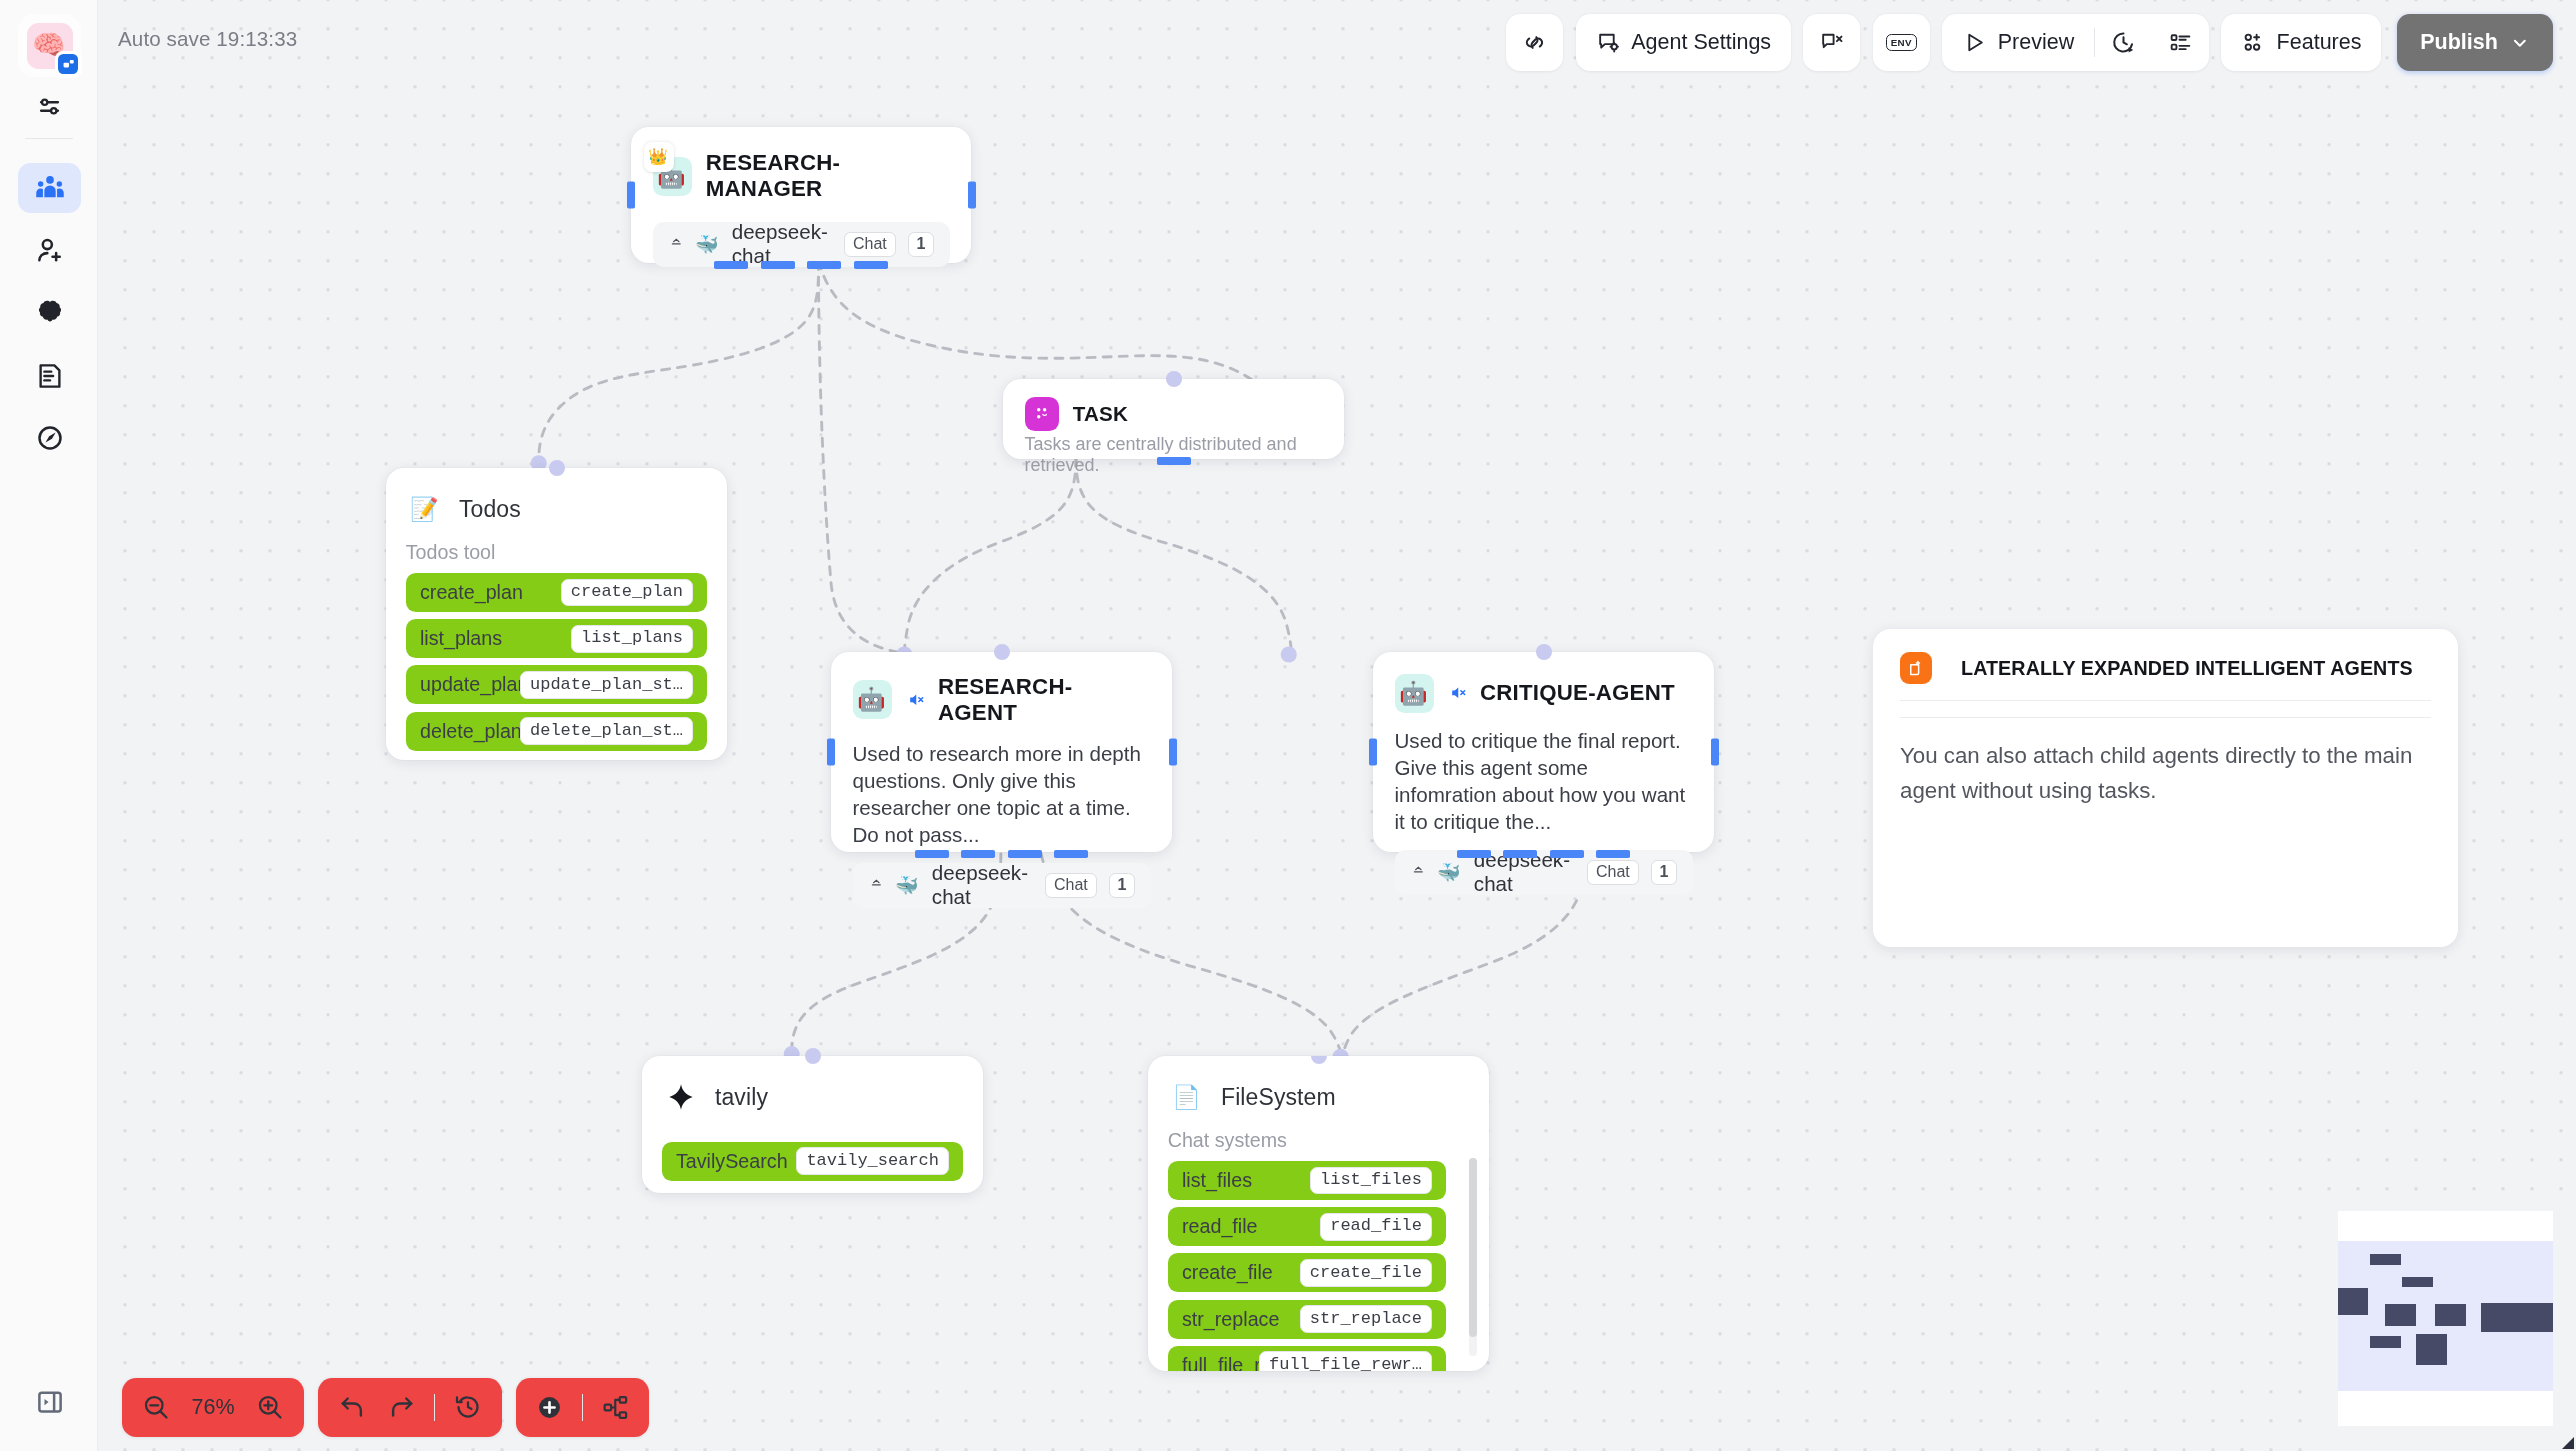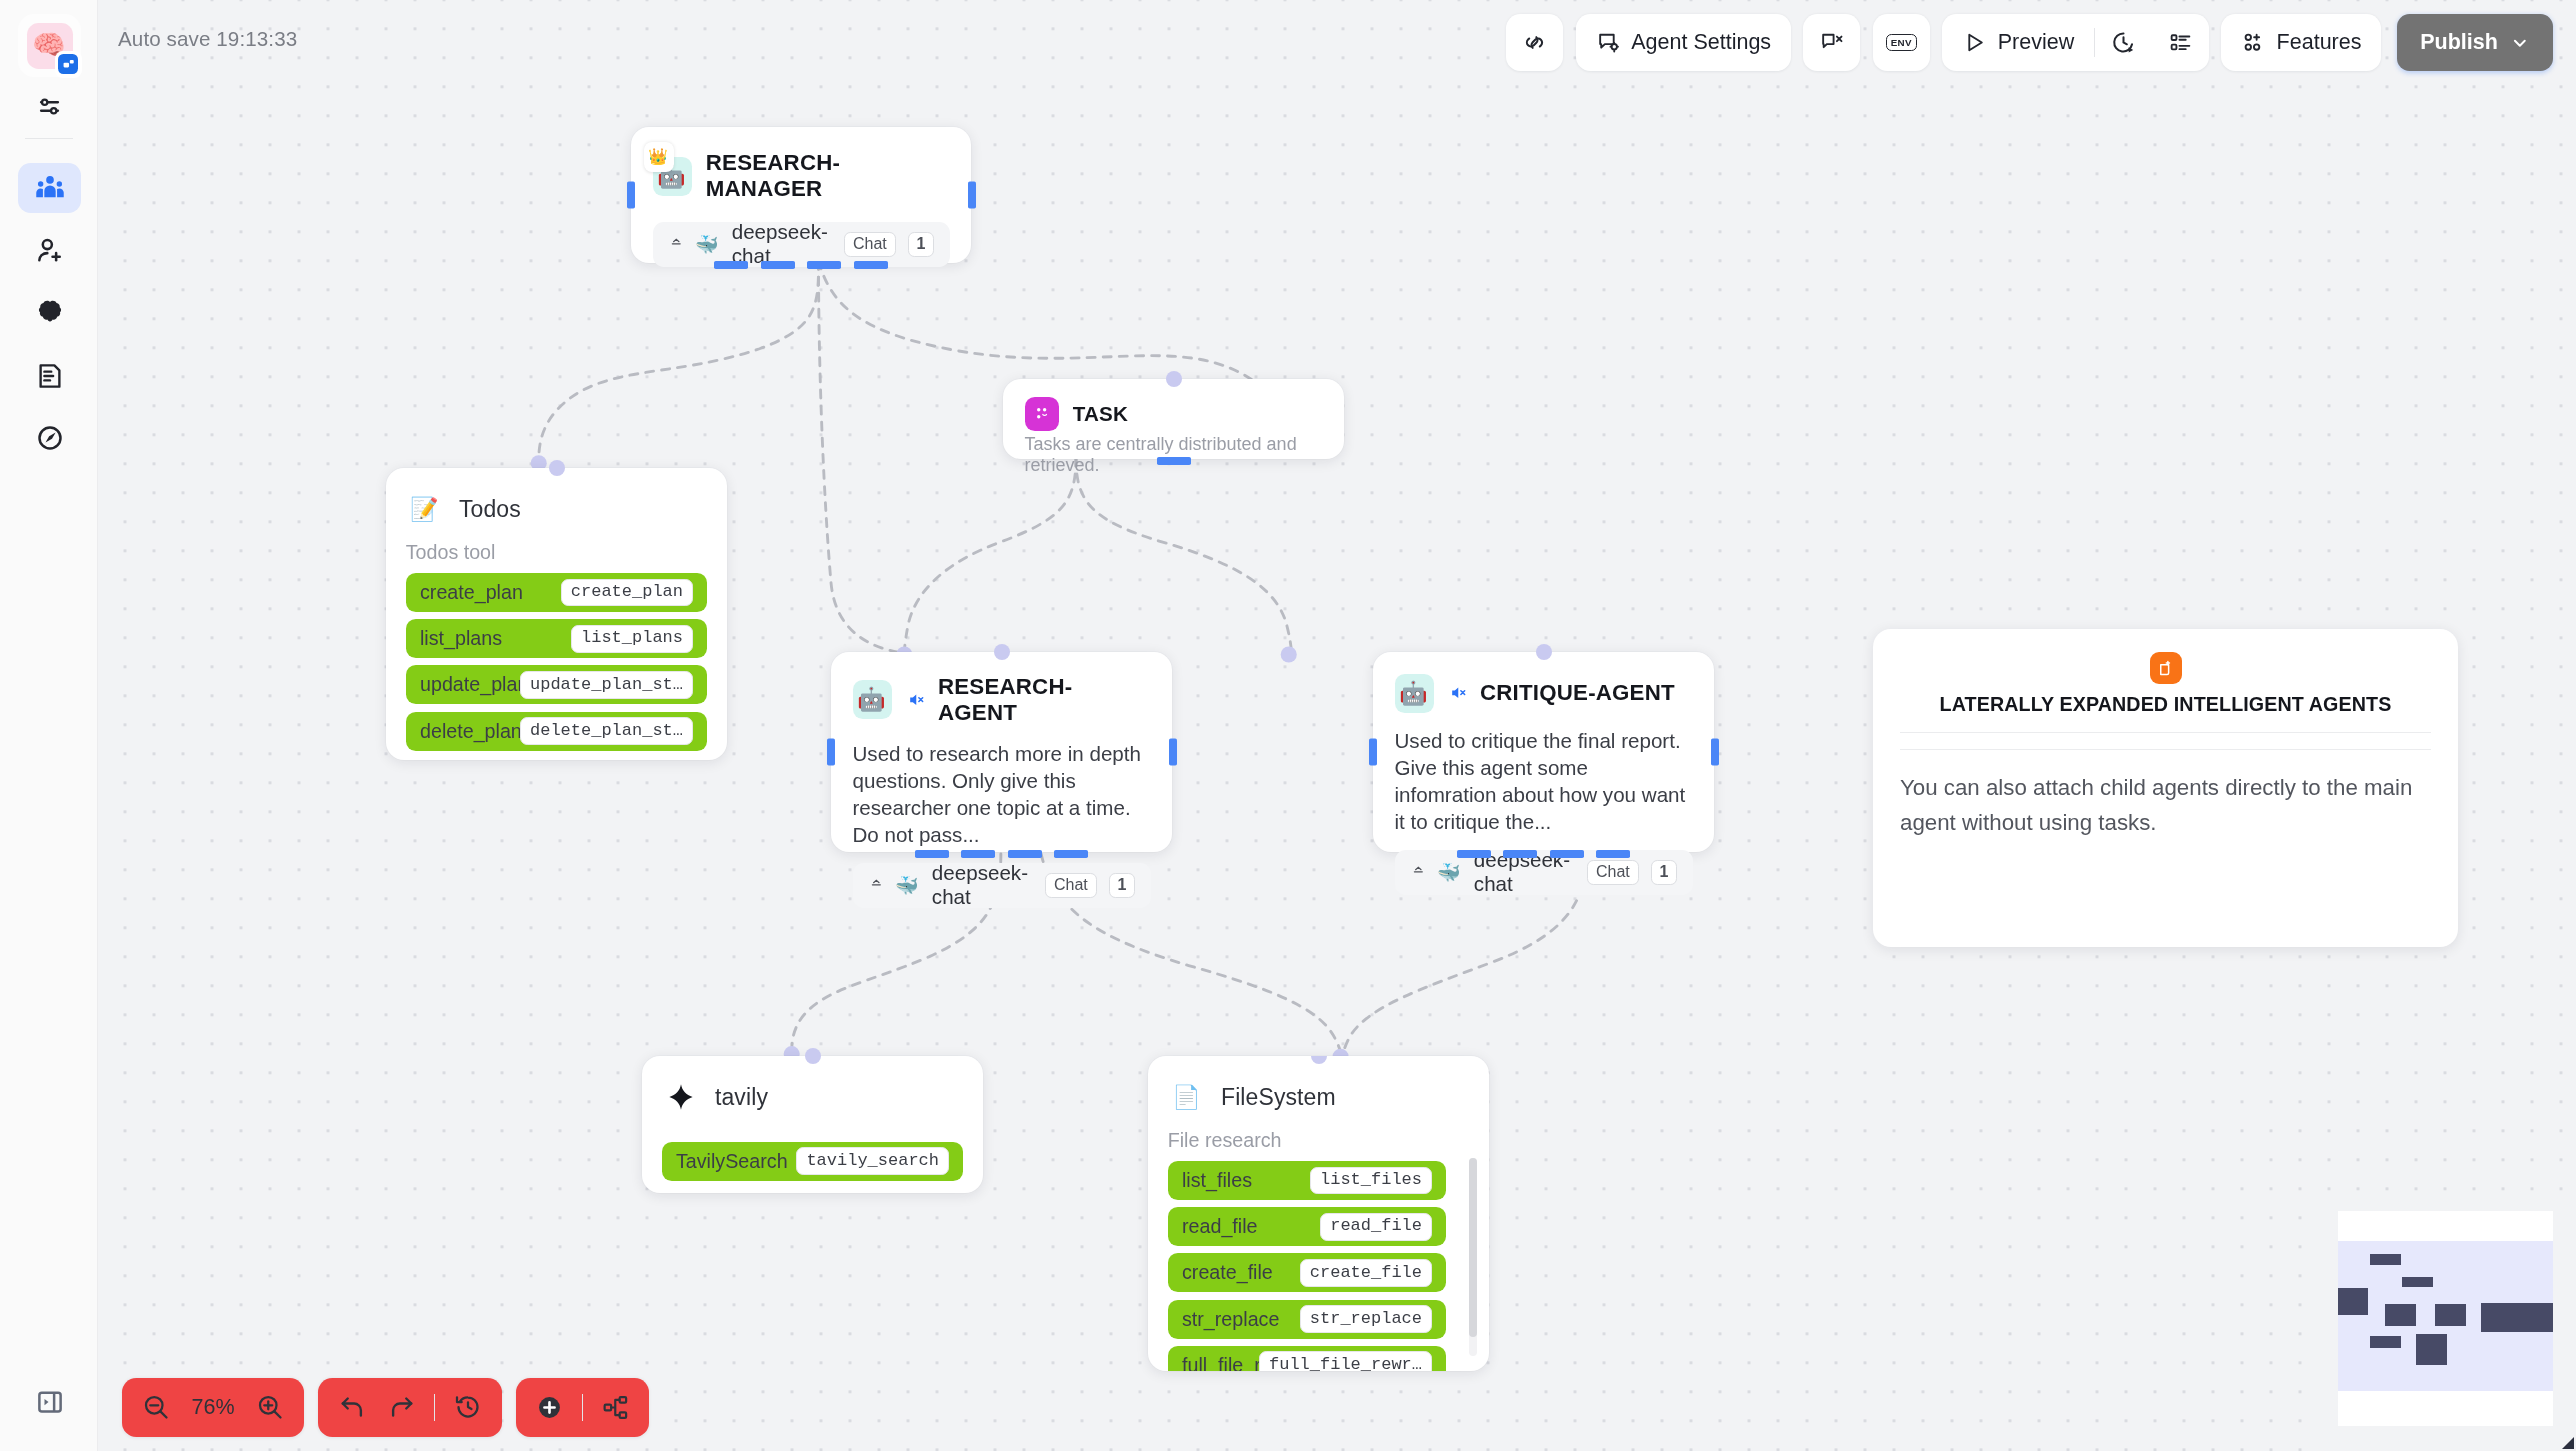--- a/index.html
+++ b/index.html
@@ -200,21 +200,21 @@
     width:16px;height:16px;border-radius:50%;background:#c9caf0;
   }
 
   
   #infocard {
     position:absolute; left:1775px; top:629px; width:585px; height:318px;
     background:#fff; border-radius:18px;
     box-shadow: 0 2.7px 12.5px rgba(22,26,45,.09);
     padding: 23px 27px;
   }
-  .info-head{display:flex;align-items:center;gap:9px;flex-direction:column;}
+  .info-head{display:flex;align-items:center;gap:29px;}
   .info-tile{
     width:32px;height:32px;border-radius:9px;background:#f97316;
     display:flex;align-items:center;justify-content:center;color:#fff;font-size:17px;
   }
   .info-title{font-size:19.7px;font-weight:800;color:#14161c;letter-spacing:0.1px;}
   .info-hr{height:0.9px;background:#ebecee;margin:16px 0 0 0;}
   .info-h2{font-size:27px;font-weight:800;color:#53565e;margin:25px 0 25px 0;letter-spacing:-0.1px;}
   .info-body{font-size:22.3px;color:#53565e;line-height:1.55;margin-top:21.5px;}
 
   
@@ -618,21 +618,21 @@
   </div>
 
   <div class="node fs-clip" style="left:1050px; top:1056px; width:341px; height:315px; padding:21.5px 19.7px;">
     <div class="h-top-dot"></div>
     <div class="node-head">
       <div class="emoji-tile tile-white">
         <span>📄</span>
       </div>
       <div class="node-title-reg">FileSystem</div>
     </div>
-    <div class="node-sub" style="margin-top:12.5px;">File research</div>
+    <div class="node-sub" style="margin-top:12.5px;">Chat systems</div>
     <div style="margin-top:9px; padding-right:23px;">
       <div class="tool-row">
         <span class="tool-name">list_files</span>
         <span class="tool-tag">list_files</span>
       </div>
       <div class="tool-row">
         <span class="tool-name">read_file</span>
         <span class="tool-tag">read_file</span>
       </div>
       <div class="tool-row">

